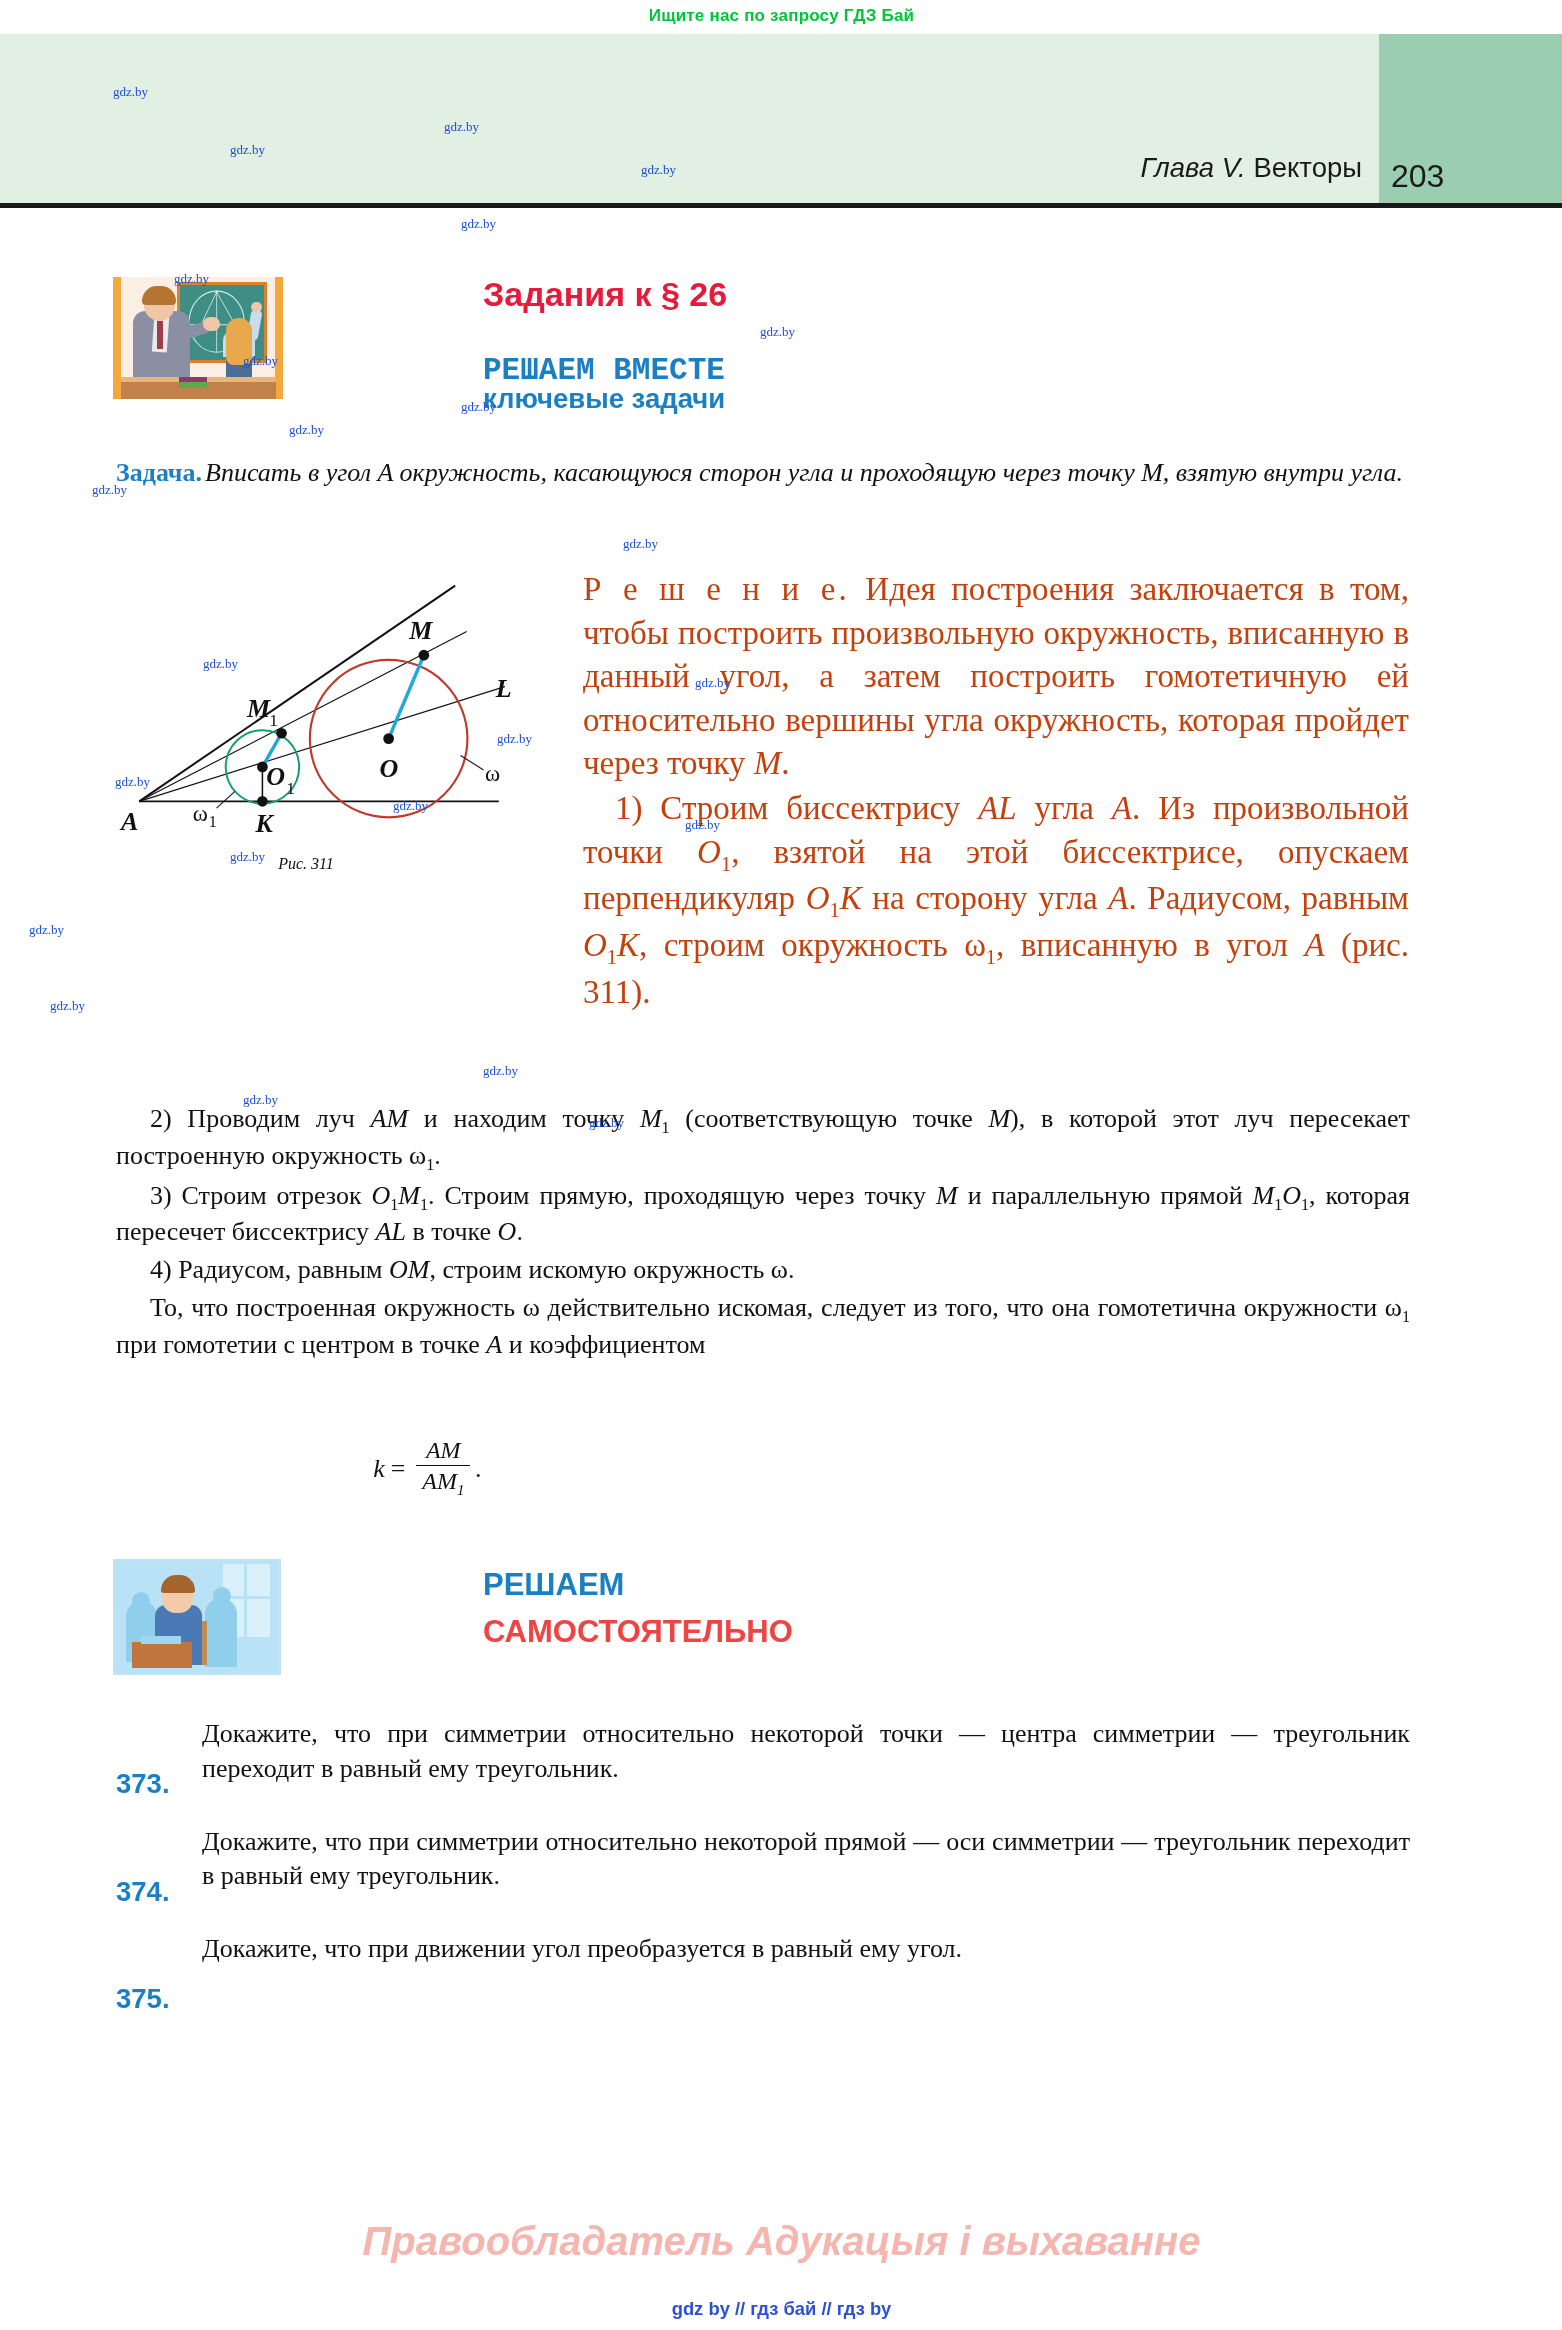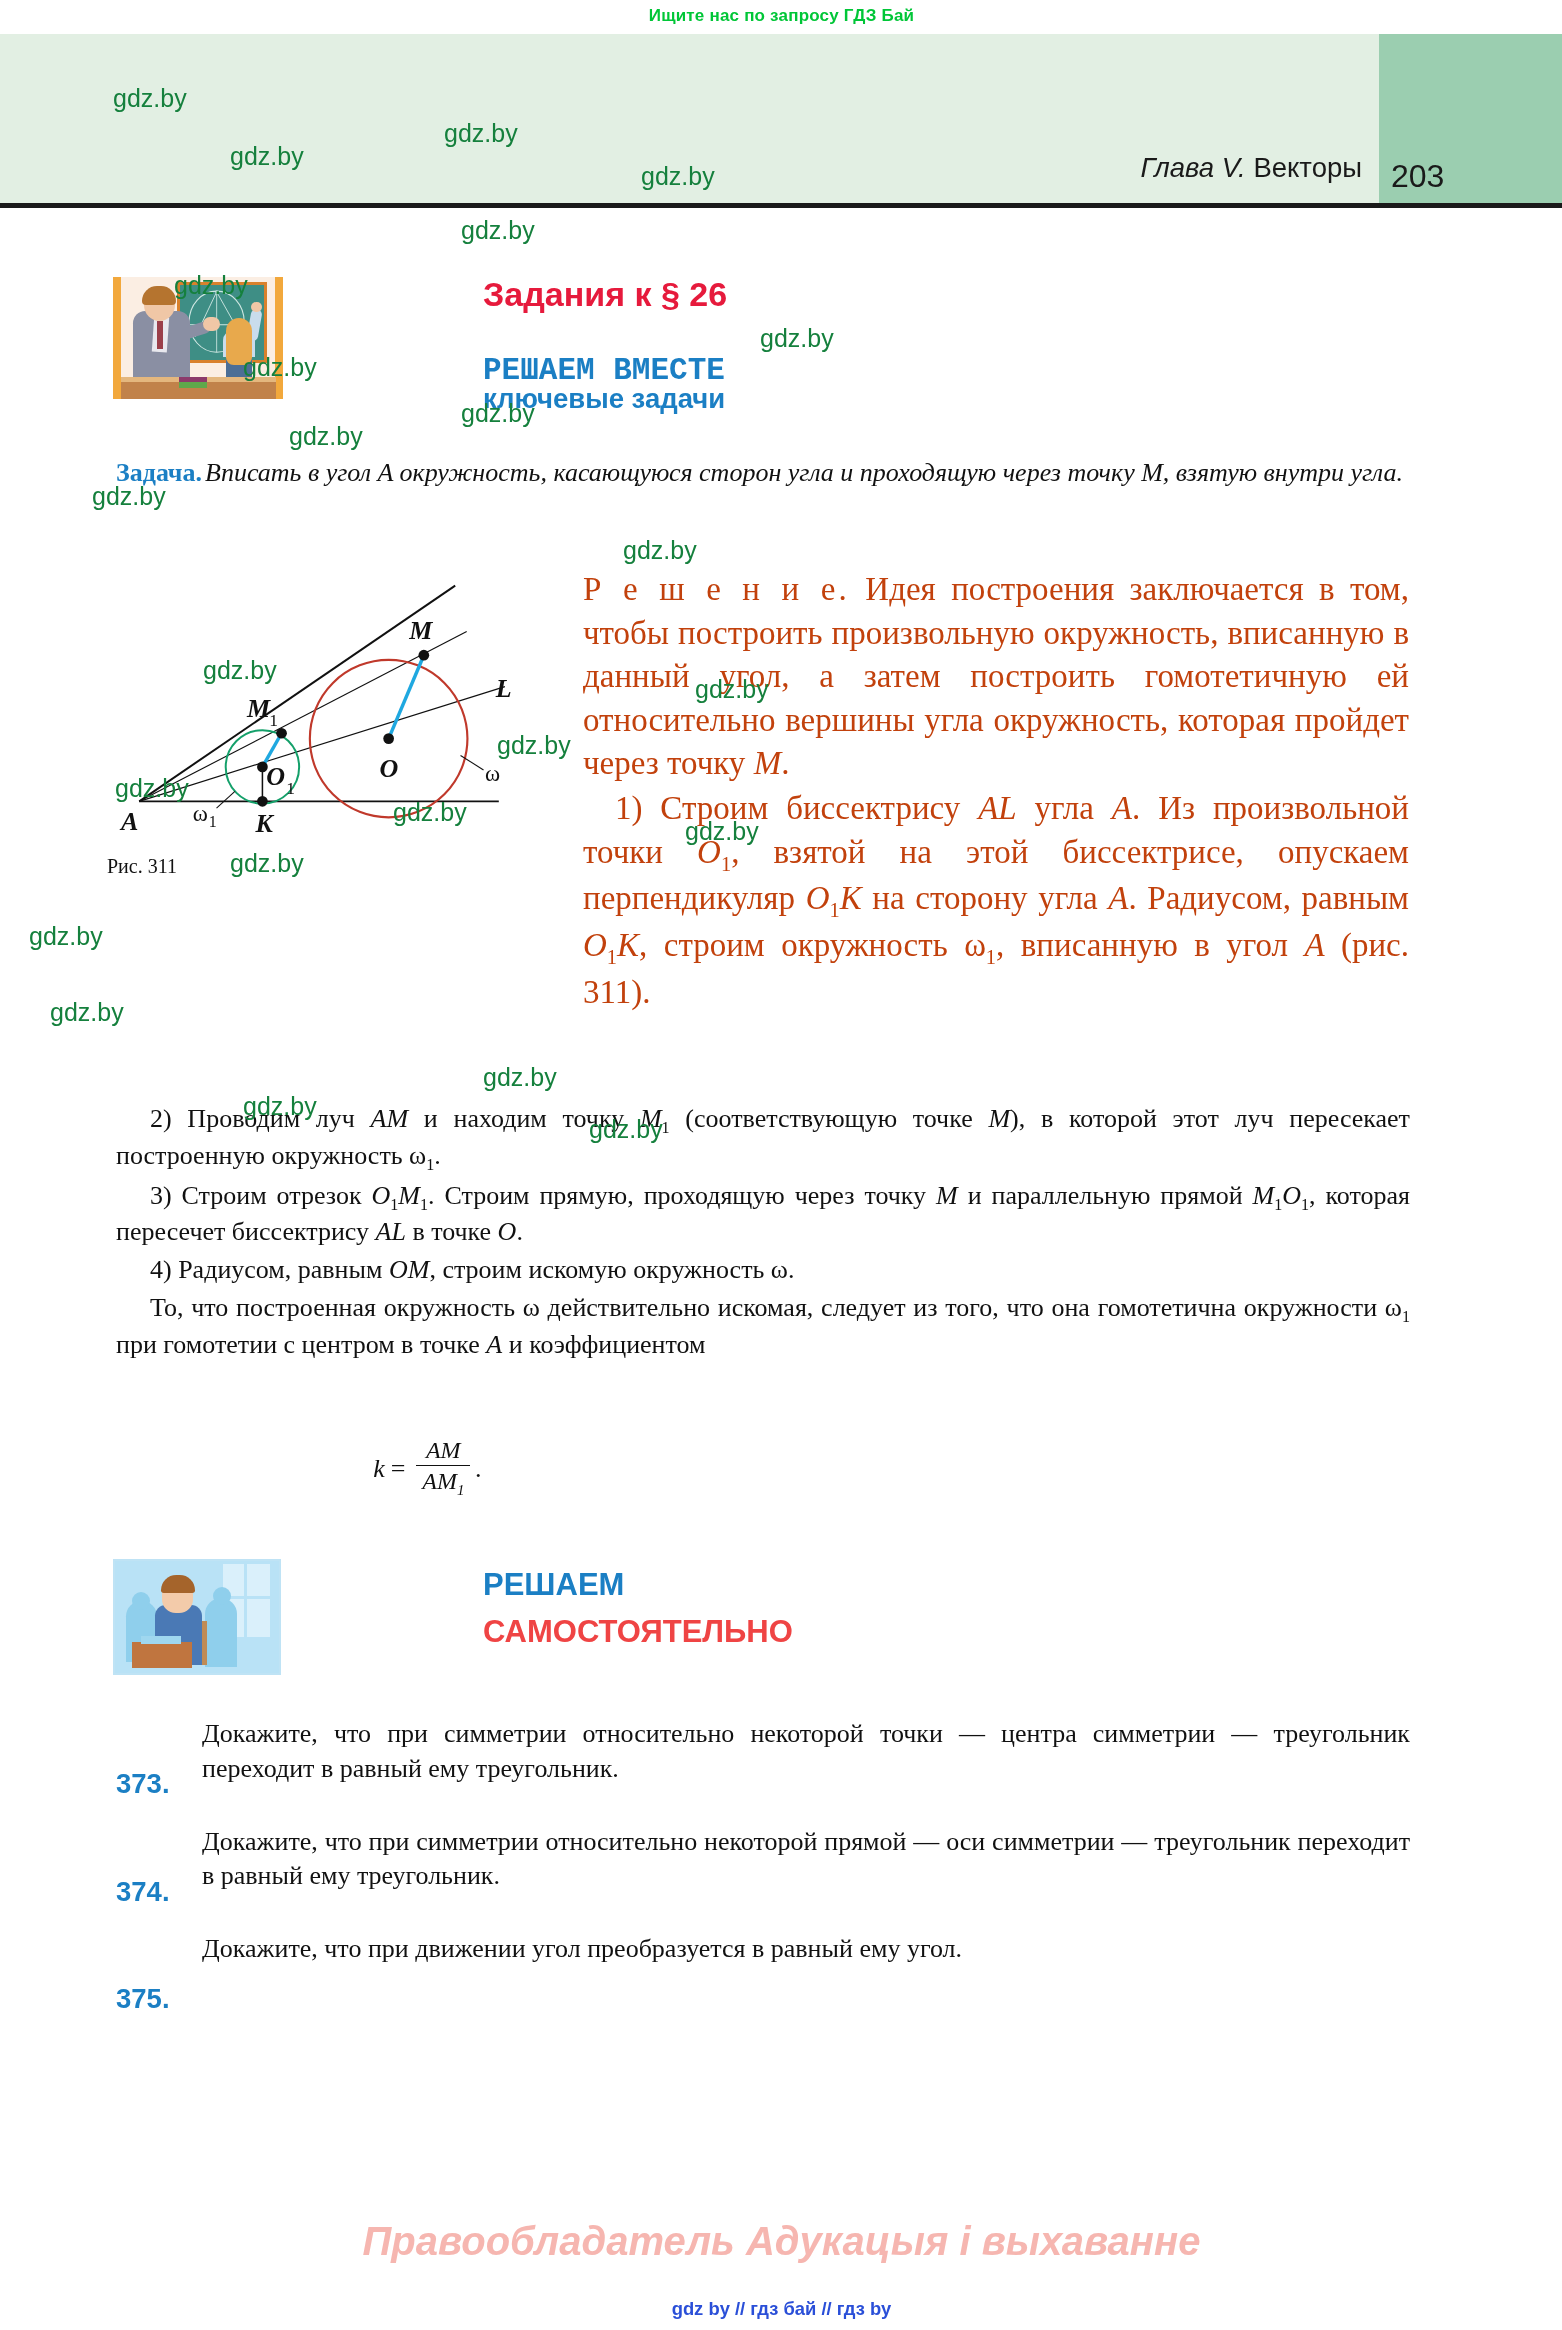--- a/index.html
+++ b/index.html
@@ -62,23 +62,23 @@
     position: absolute;
     top: 158px; left: 1391px;
     font-family: "Liberation Sans", sans-serif;
     font-size: 32px;
     color: #1a1a1a;
   }
 
   
   .wm {
     position: absolute;
-    font-family: Liberation Sans, sans-serif;
-    font-size: 25px;
-    color: #15803d;
+    font-family: Liberation Serif, serif;
+    font-size: 13px;
+    color: #1d4ed8;
     white-space: nowrap;
     pointer-events: none;
   }
 
   
   .illus-board {
     position: absolute;
     top: 277px; left: 113px;
     width: 170px; height: 122px;
     overflow: hidden;
@@ -159,23 +159,24 @@
   
   .figure-wrap {
     position: absolute;
     top: 555px; left: 107px;
     width: 421px; height: 306px;
   }
   .figure-caption {
     position: absolute;
     top: 855px; left: 107px;
     width: 398px;
-    text-align: left;
-    font-family: "Liberation Serif", serif;
-    font-size: 20px;
+    text-align: center;
+    font-family: "Liberation Serif", serif;
+    font-style: italic;
+    font-size: 16px;
     color: #111;
   }
 
   
   .solution-col {
     position: absolute;
     top: 568px; left: 583px;
     width: 826px;
     font-family: "Liberation Serif", serif;
     font-size: 33px;

